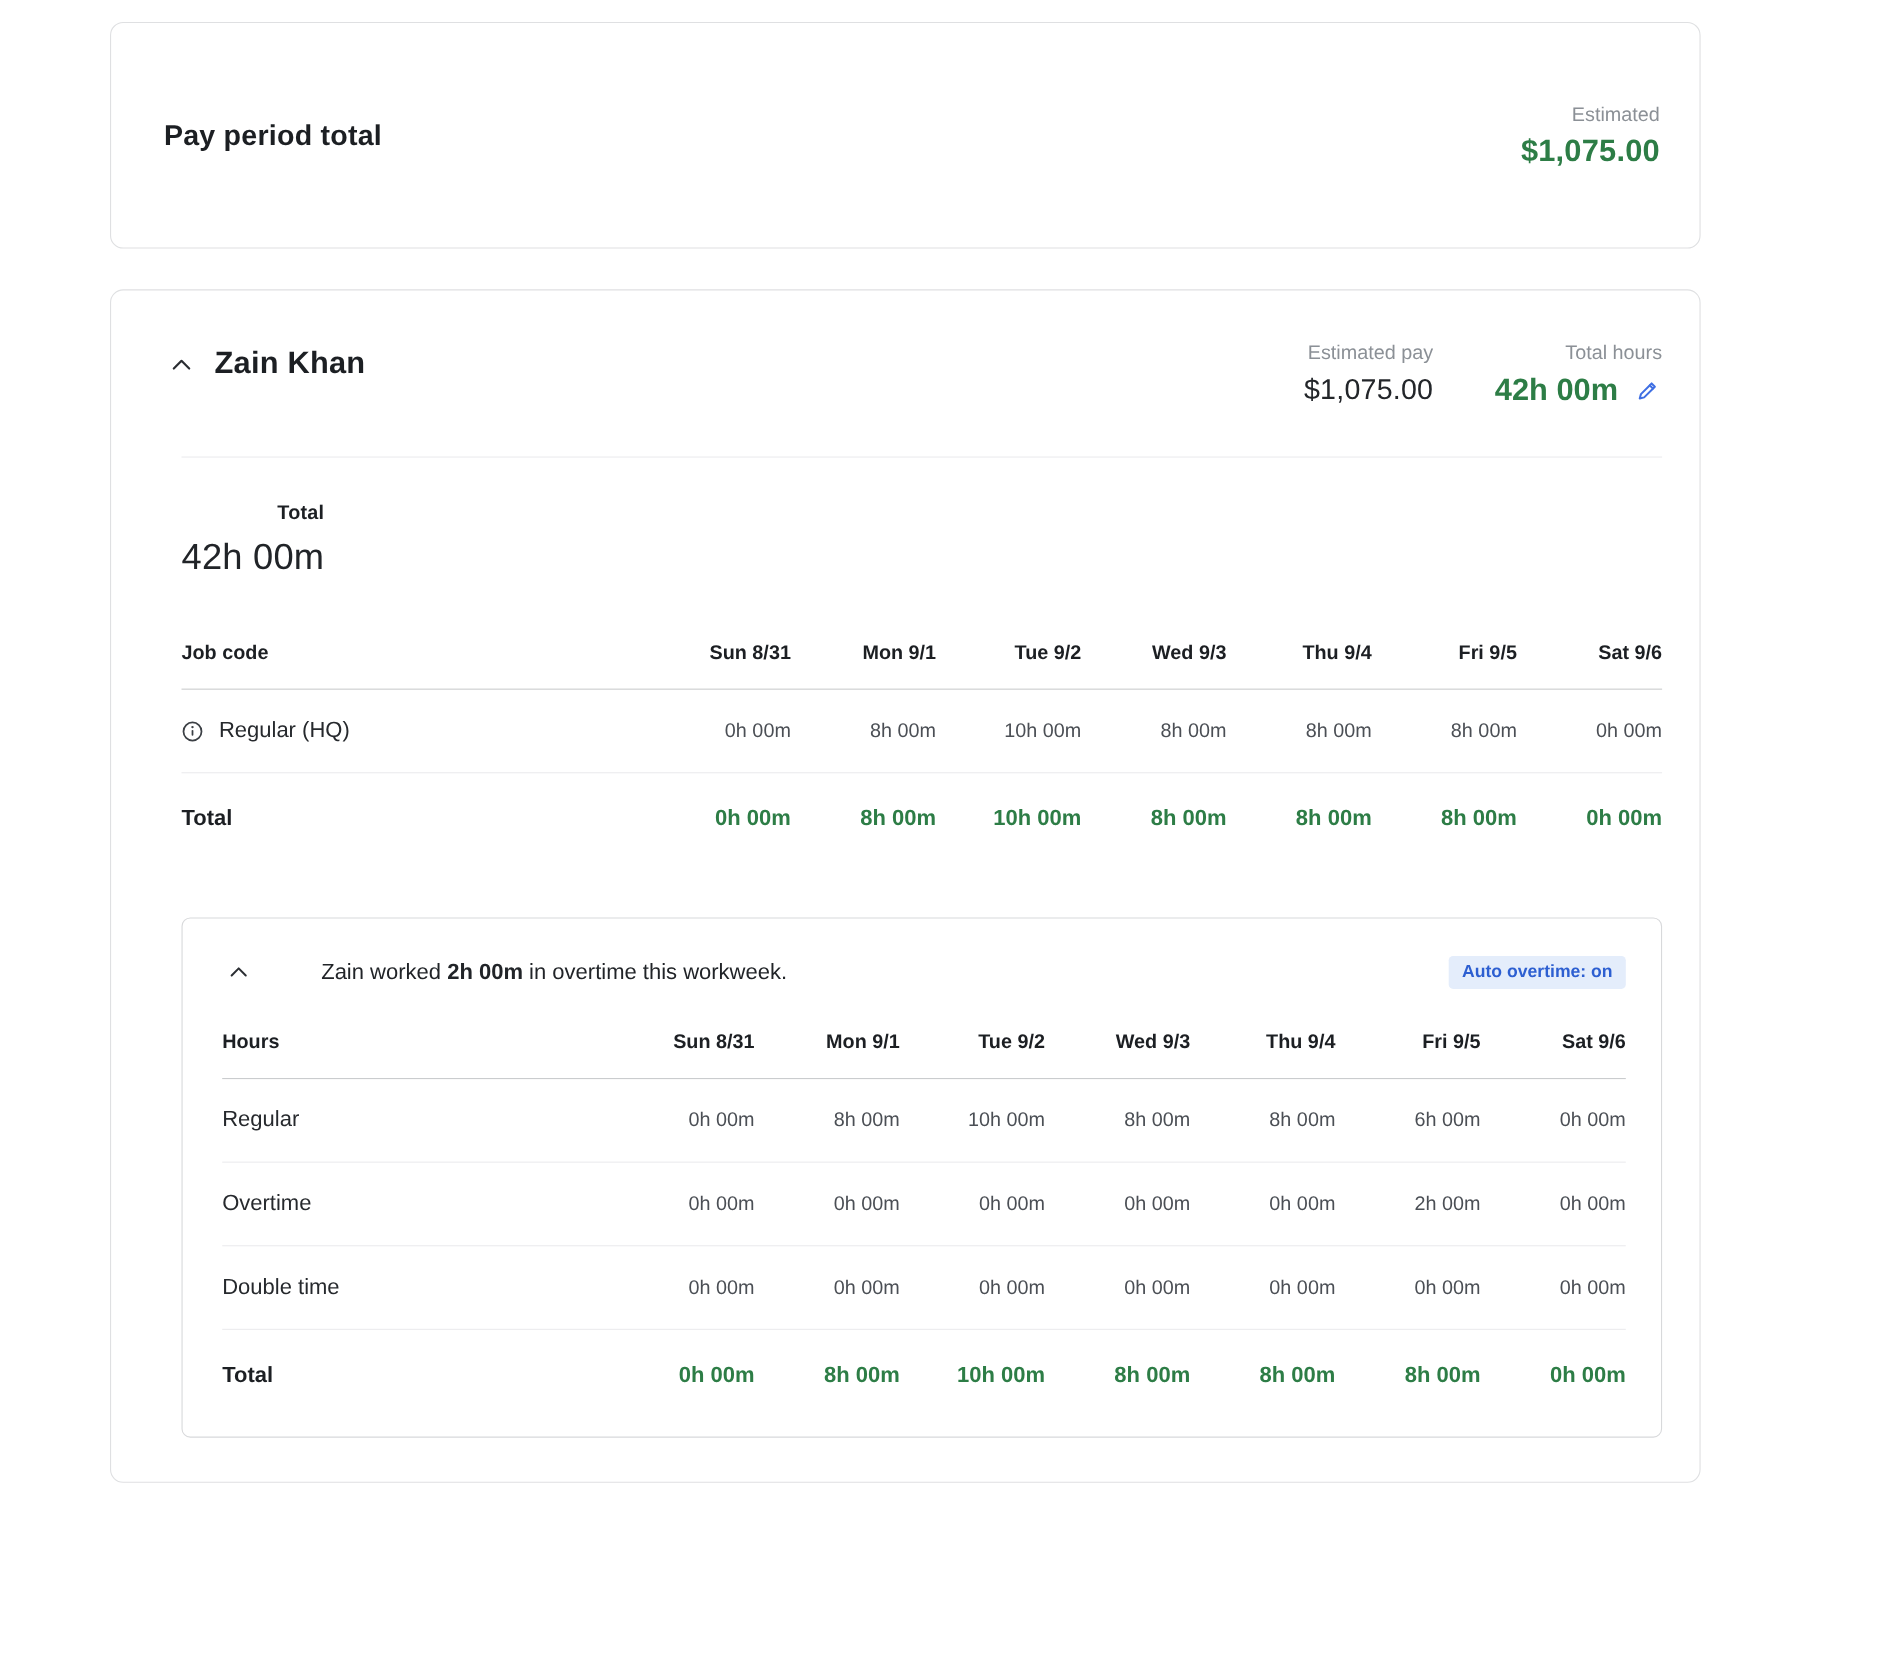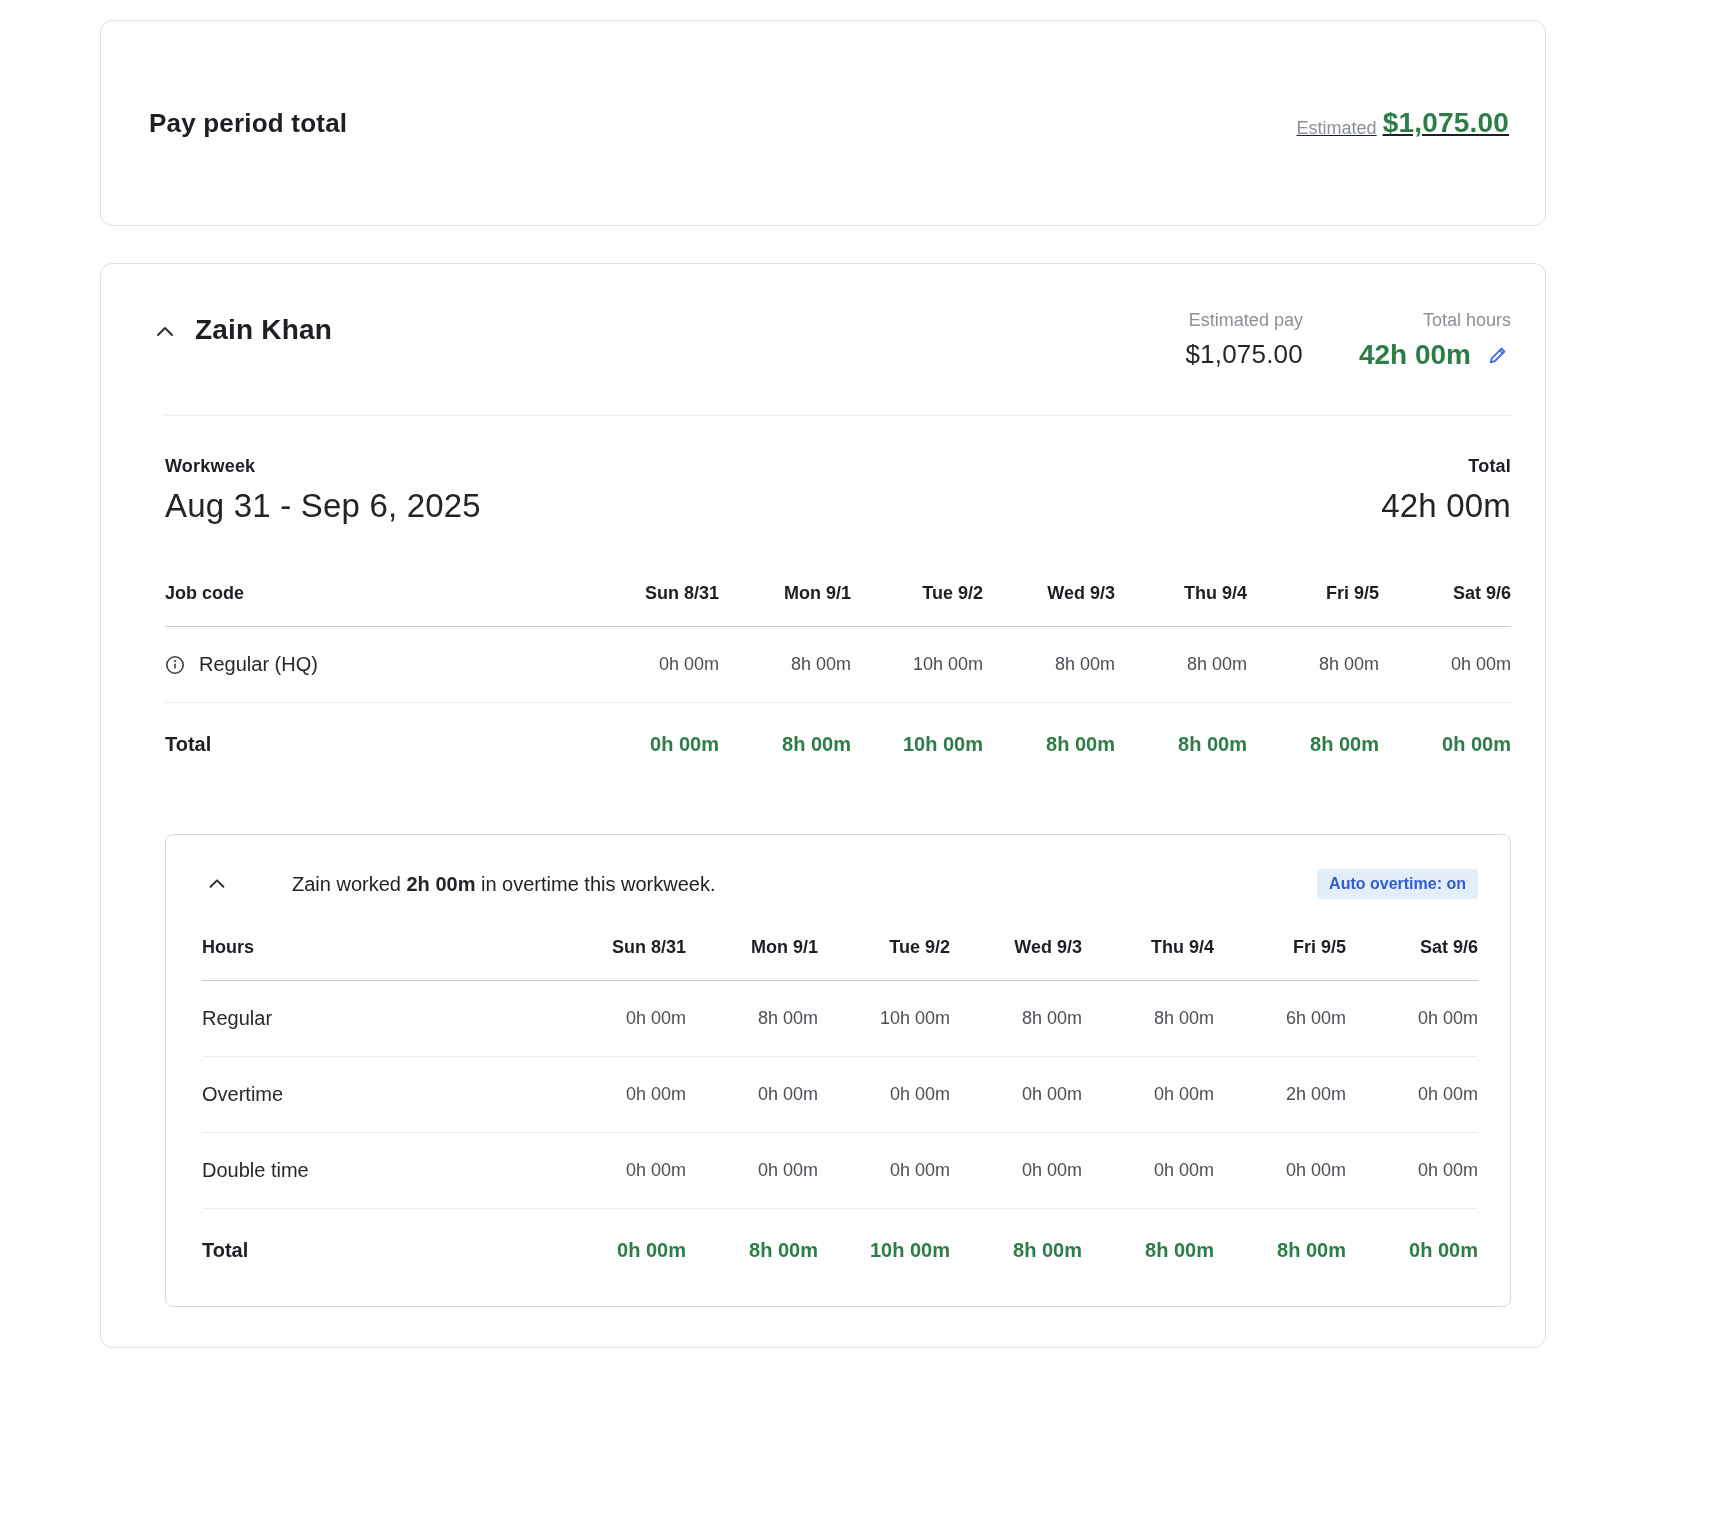--- a/index.html
+++ b/index.html
@@ -18,21 +18,21 @@
     border-radius:12px;
   }
 
   
   .pay-card {
     height:206px;
     display:flex; align-items:center; justify-content:space-between;
     padding:0 36px 0 48px;
   }
   .pay-card-title { font-size:26px; font-weight:bold; letter-spacing:.2px; }
-  .pay-card-right { display:flex; flex-direction:row; align-items:flex-end; gap:6px;text-decoration:underline; }
+  .pay-card-right { display:flex; flex-direction:column; align-items:flex-end; gap:6px; }
   .muted-label { font-size:18px; color:var(--muted,#8b9096); }
   .green-amount { font-size:28px; font-weight:bold; color:var(--green,#2d7d46); letter-spacing:.2px; }
 
   
   .member-card { margin-top:37px; padding:46px 34px 40px 48px; }
 
   .member-header { display:flex; align-items:flex-start; }
   .chev-btn {
     background:none; border:none; cursor:pointer; padding:4px;
     margin-top:6px; line-height:0; color:#2b2e33;
@@ -144,24 +144,20 @@
               </span>
             </button>
           </div>
         </div>
       </div>
     </div>
 
     <hr class="header-divider">
 
     <div class="workweek-row">
-      <div class="ww-left">
-        <div class="small-bold">Workweek</div>
-        <div class="big-value">Aug 31 - Sep 6, 2025</div>
-      </div>
       <div class="ww-right">
         <div class="small-bold">Total</div>
         <div class="big-value">42h 00m</div>
       </div>
     </div>
 
     <div class="job-table">
       <div class="trow thead">
         <div class="thead-label">Job code</div>
         <div class="cell thead-day">Sun 8/31</div>

